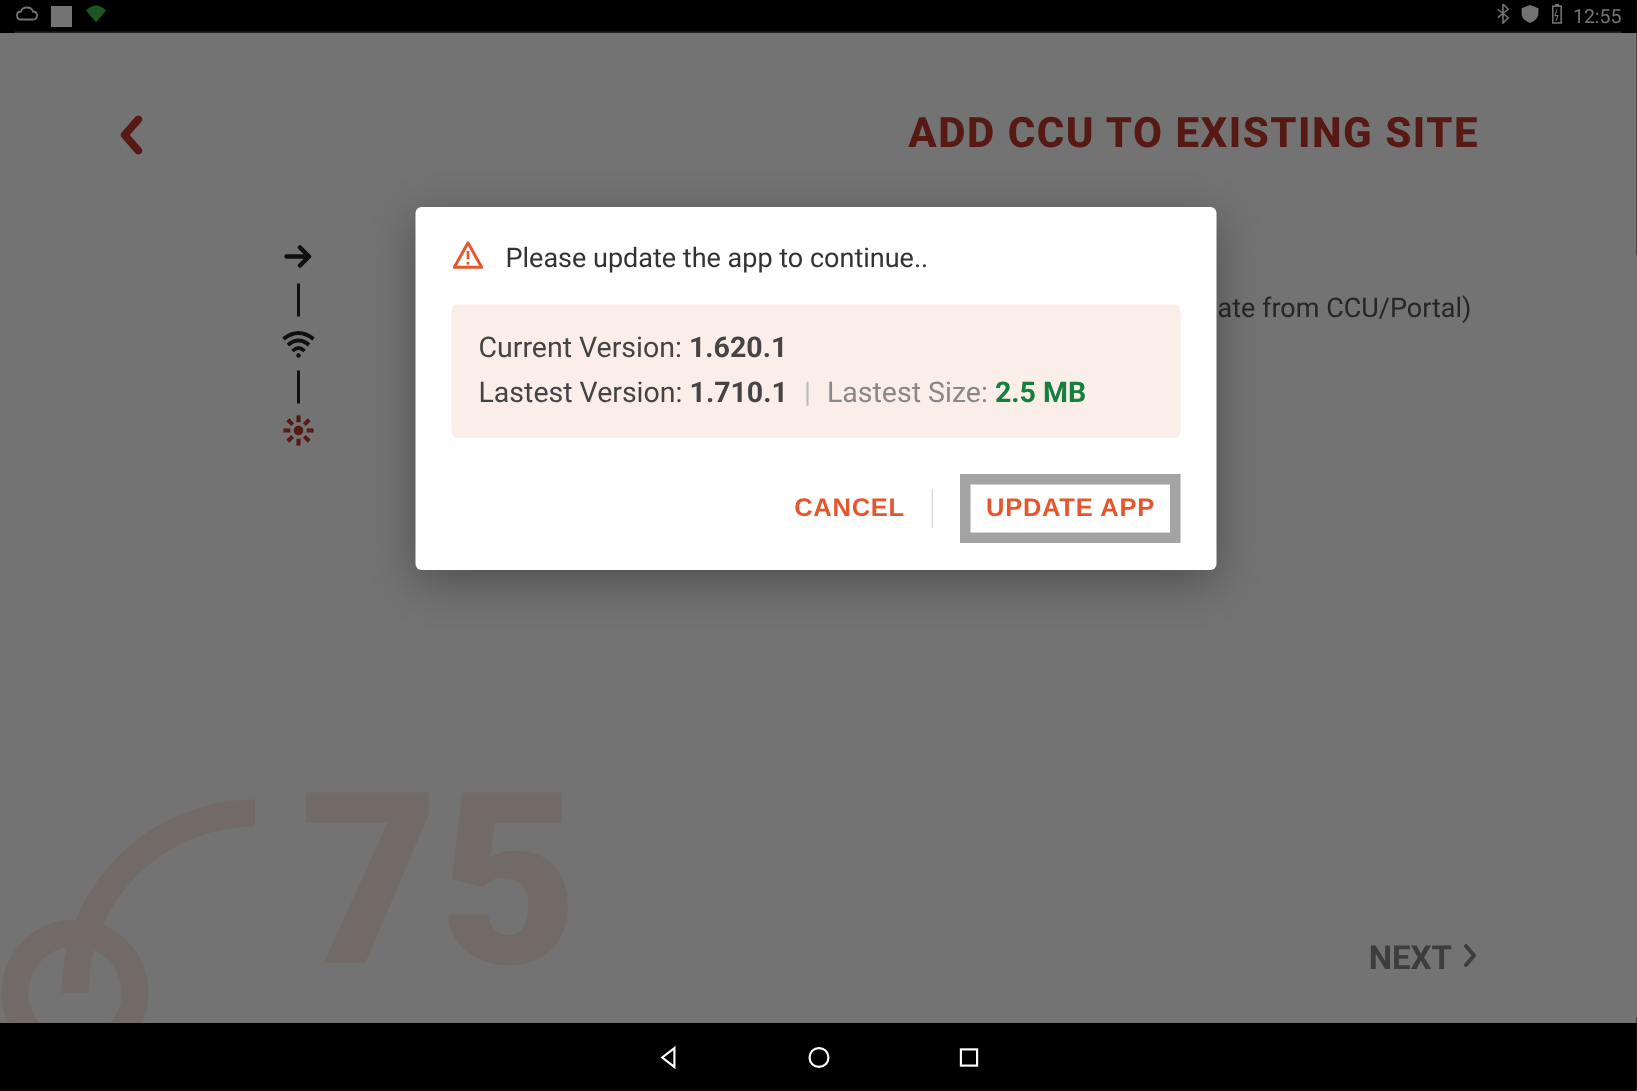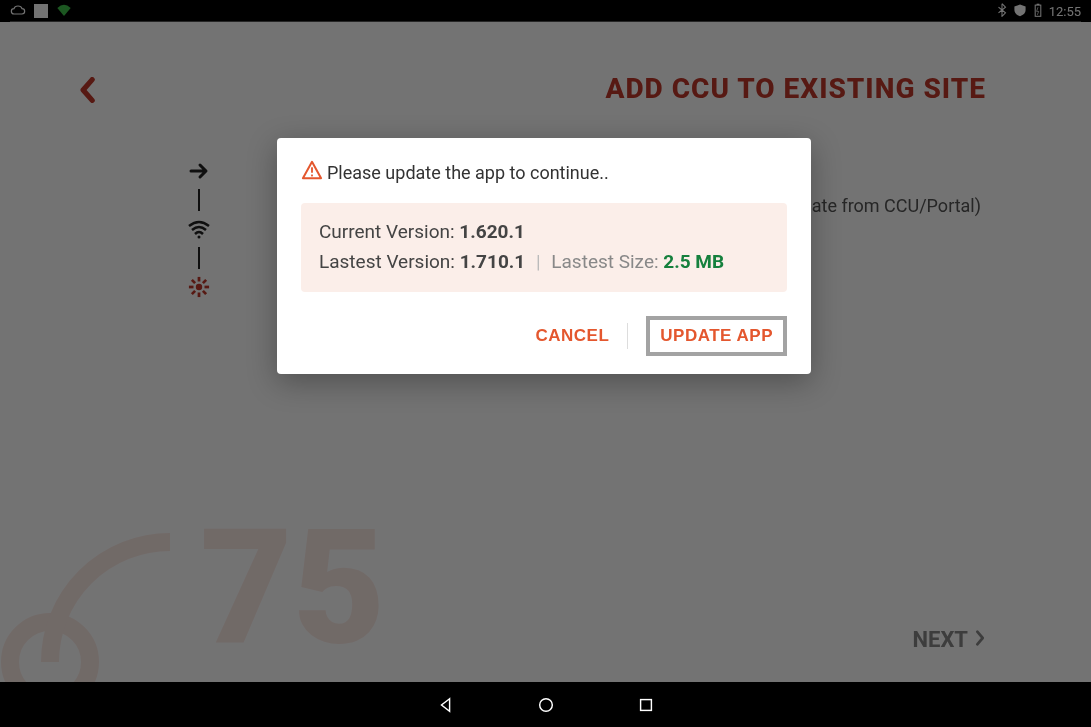--- a/index.html
+++ b/index.html
@@ -23,31 +23,31 @@
   .wizard .line { width:2px; height:22px; background:#222; margin:4px 0; }
   .wizard .gear { color:#c0392b; font-size:22px; }
   .wizard .wifi { color:#222; font-size:20px; }
   .next-btn { position:absolute; right:105px; bottom:30px; color:#888; font-size:22px; font-weight:700; display:flex; align-items:center; gap:6px; }
   .bg-watermark { position:absolute; left:0; bottom:0; width:400px; height:300px; opacity:0.12; }
   .bg-watermark svg { width:100%; height:100%; }
   
   .dim-overlay { position:absolute; inset:0; background:rgba(0,0,0,0.55); }
   
   .modal { position:absolute; left:277px; top:138px; width:534px; background:#fff; border-radius:4px; box-shadow:0 8px 30px rgba(0,0,0,0.3); padding:22px 24px 18px 24px; }
-  .modal-header { display:flex; align-items:center; gap:4px; margin-bottom:18px; }
+  .modal-header { display:flex; align-items:center; gap:14px; margin-bottom:18px; }
   .warn-icon { color:#e4572e; font-size:20px; }
   .modal-title { font-size:18px; color:#333; }
   .info-box { background:#fbeee9; border-radius:4px; padding:14px 18px; font-size:19px; color:#444; line-height:1.6; }
   .info-box .bold { font-weight:700; }
   .info-box .sep { color:#bbb; margin:0 6px; }
   .info-box .dl-label { color:#888; }
   .modal-actions { display:flex; justify-content:flex-end; align-items:center; gap:18px; margin-top:24px; }
   .btn-cancel { color:#e4572e; font-size:17px; font-weight:600; letter-spacing:0.5px; background:none; border:none; cursor:pointer; }
   .divider-v { width:1px; height:26px; background:#ddd; }
-  .btn-update { color:#e4572e; font-size:17px; font-weight:700; letter-spacing:0.5px; background:none; border:4px solid #a3a3a3; padding:6px 10px; cursor:pointer; }
+  .btn-update { color:#e4572e; font-size:17px; font-weight:700; letter-spacing:0.5px; background:none; border:7px solid #a3a3a3; padding:6px 10px; cursor:pointer; }
   
   .navbar { position:absolute; left:0; right:0; bottom:0; height:45px; background:#000; display:flex; align-items:center; justify-content:center; gap:80px; color:#fff; }
   .navbar .nav-btn { width:20px; height:20px; display:flex; align-items:center; justify-content:center; }
   .navbar svg { width:18px; height:18px; stroke:#fff; fill:none; stroke-width:2; }
 </style>
 </head>
 <body>
 
 <div class="screen">
 

